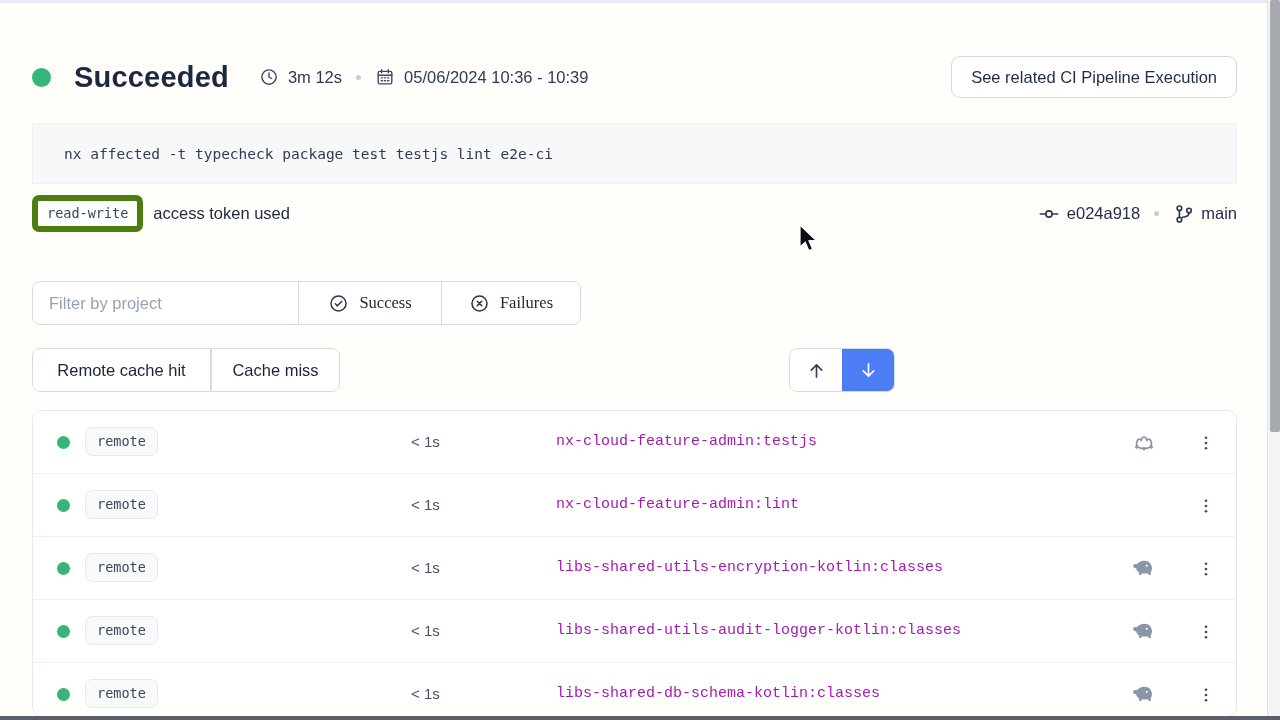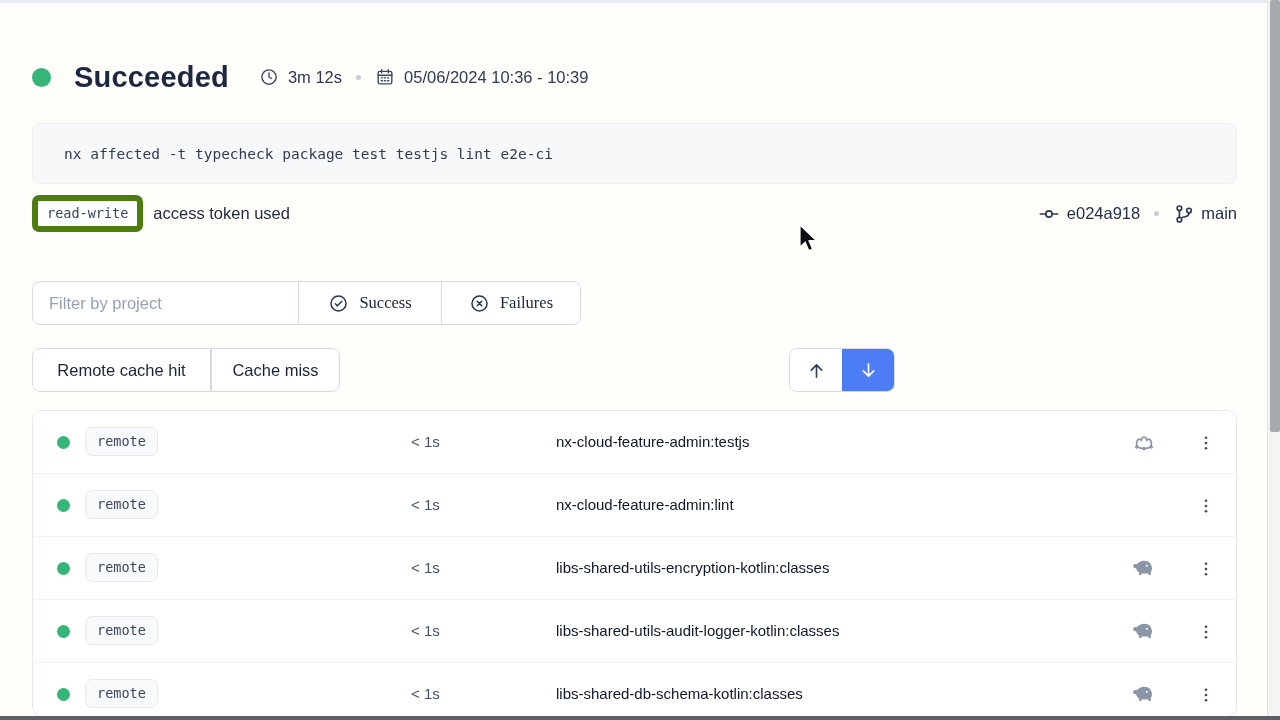--- a/index.html
+++ b/index.html
@@ -16,21 +16,21 @@
   .meta { display:flex; align-items:center; font-size:16.5px; color:#2e3a54; }
   .meta .ic { width:20px; height:20px; margin-right:9px; color:#3e4a64; flex:none; }
   .sep-dot { width:5px; height:5px; border-radius:50%; background:#c6ccd7; margin:0 14px; flex:none; }
   .spacer { flex:1; }
   .related-btn { height:42px; padding:0 19px; display:flex; align-items:center; background:#fff;
     border:1px solid #d3d8e1; border-radius:9px; font-size:16.5px; color:#1f2b47; cursor:pointer;
     font-family:"Liberation Sans", sans-serif; }
 
   
   .command-box { position:absolute; top:123px; left:32px; width:1205px; height:61px; background:#f7f8fa;
-    border:1px solid #eef0f4; border-radius:8px; display:flex; align-items:center; padding-left:31px;
+    border:1px solid #eef0f4; border-radius:0; display:flex; align-items:center; padding-left:31px;
     font-family:"DejaVu Sans Mono", monospace; font-size:14.5px; color:#323b52; }
 
   
   .token-row { position:absolute; top:198px; left:32px; width:1205px; height:31px; display:flex; align-items:center; }
   .token-badge { font-family:"DejaVu Sans Mono", monospace; font-size:13.5px; color:#3b465e; background:#fcfdfe;
     border:6px solid #4d7c0f; border-radius:7px; padding:4px 9px 5px; }
   .token-label { margin-left:10px; font-size:16.5px; color:#222c42; }
   .vcs { display:flex; align-items:center; font-size:16.5px; color:#24304a; }
   .vcs .ic { width:22px; height:22px; color:#2c3850; flex:none; }
   .vcs .hash { margin-left:7px; }
@@ -72,21 +72,21 @@
 
   
   .task-card { position:absolute; top:410px; left:32px; width:1205px; height:307px; background:#fff;
     border:1px solid #e5e8ef; border-radius:10px; overflow:hidden; }
   .task-row { position:relative; height:63px; border-bottom:1px solid #eef1f5; cursor:pointer; background:#fff; }
   .task-row:last-child { border-bottom:none; }
   .row-dot { position:absolute; left:24px; top:25px; width:13px; height:13px; border-radius:50%; background:#35b577; }
   .row-badge { position:absolute; left:52px; top:16px; font-family:"DejaVu Sans Mono", monospace; font-size:13.5px;
     color:#3b465e; background:#f8f9fb; border:1px solid #e6e9ef; border-radius:7px; padding:5px 11px 6px; }
   .row-dur { position:absolute; left:378px; top:22px; width:68px; text-align:left; font-size:15px; color:#46506a; }
-  .row-name { position:absolute; left:523px; top:22px; font-family:Liberation Sans, sans-serif; font-size:15px; color:#0f172a; }
+  .row-name { position:absolute; left:523px; top:22px; font-family:Liberation Mono, monospace; font-size:15px; color:#a21caf; }
   .row-tool { position:absolute; left:1098px; top:19px; width:26px; height:26px; color:#8b95a7; }
   .row-menu { position:absolute; left:1158px; top:17px; width:30px; height:30px; display:flex; align-items:center;
     justify-content:center; color:#434c61; cursor:pointer; }
   .row-menu svg { width:18px; height:18px; }
 
   
   .scrollbar { position:absolute; top:0; right:0; width:13px; height:720px; background:#f4f4f6; border-left:1px solid #e2e2e6; }
   .scroll-thumb { position:absolute; top:0; left:2px; width:10px; height:432px; background:#a6a9ae; border-radius:2px; }
   .bottom-line { position:absolute; bottom:0; left:0; right:0; height:4px; background:#5b6068; z-index:20; }
 
@@ -115,20 +115,21 @@
       <span class="ic">
         <svg viewBox="0 0 24 24" fill="none" stroke="currentColor" stroke-width="1.7" stroke-linecap="round" stroke-linejoin="round">
           <rect x="3.8" y="5.2" width="16.4" height="15" rx="2"></rect>
           <path d="M8 3.2 V7 M16 3.2 V7 M3.8 9.8 H20.2"></path>
           <path d="M7.5 13 h1.4 M11.3 13 h1.4 M15.1 13 h1.4 M7.5 16.4 h1.4 M11.3 16.4 h1.4 M15.1 16.4 h1.4"></path>
         </svg>
       </span>
       <span>05/06/2024 10:36 - 10:39</span>
     </div>
     <div class="spacer"></div>
+    <button class="related-btn">See related CI Pipeline Execution</button>
   </div>
 
   <div class="command-box">
     <span>nx affected -t typecheck package test testjs lint e2e-ci</span>
   </div>
 
   <div class="token-row">
     <span class="token-badge">read-write</span>
     <span class="token-label">access token used</span>
     <div class="spacer"></div>

